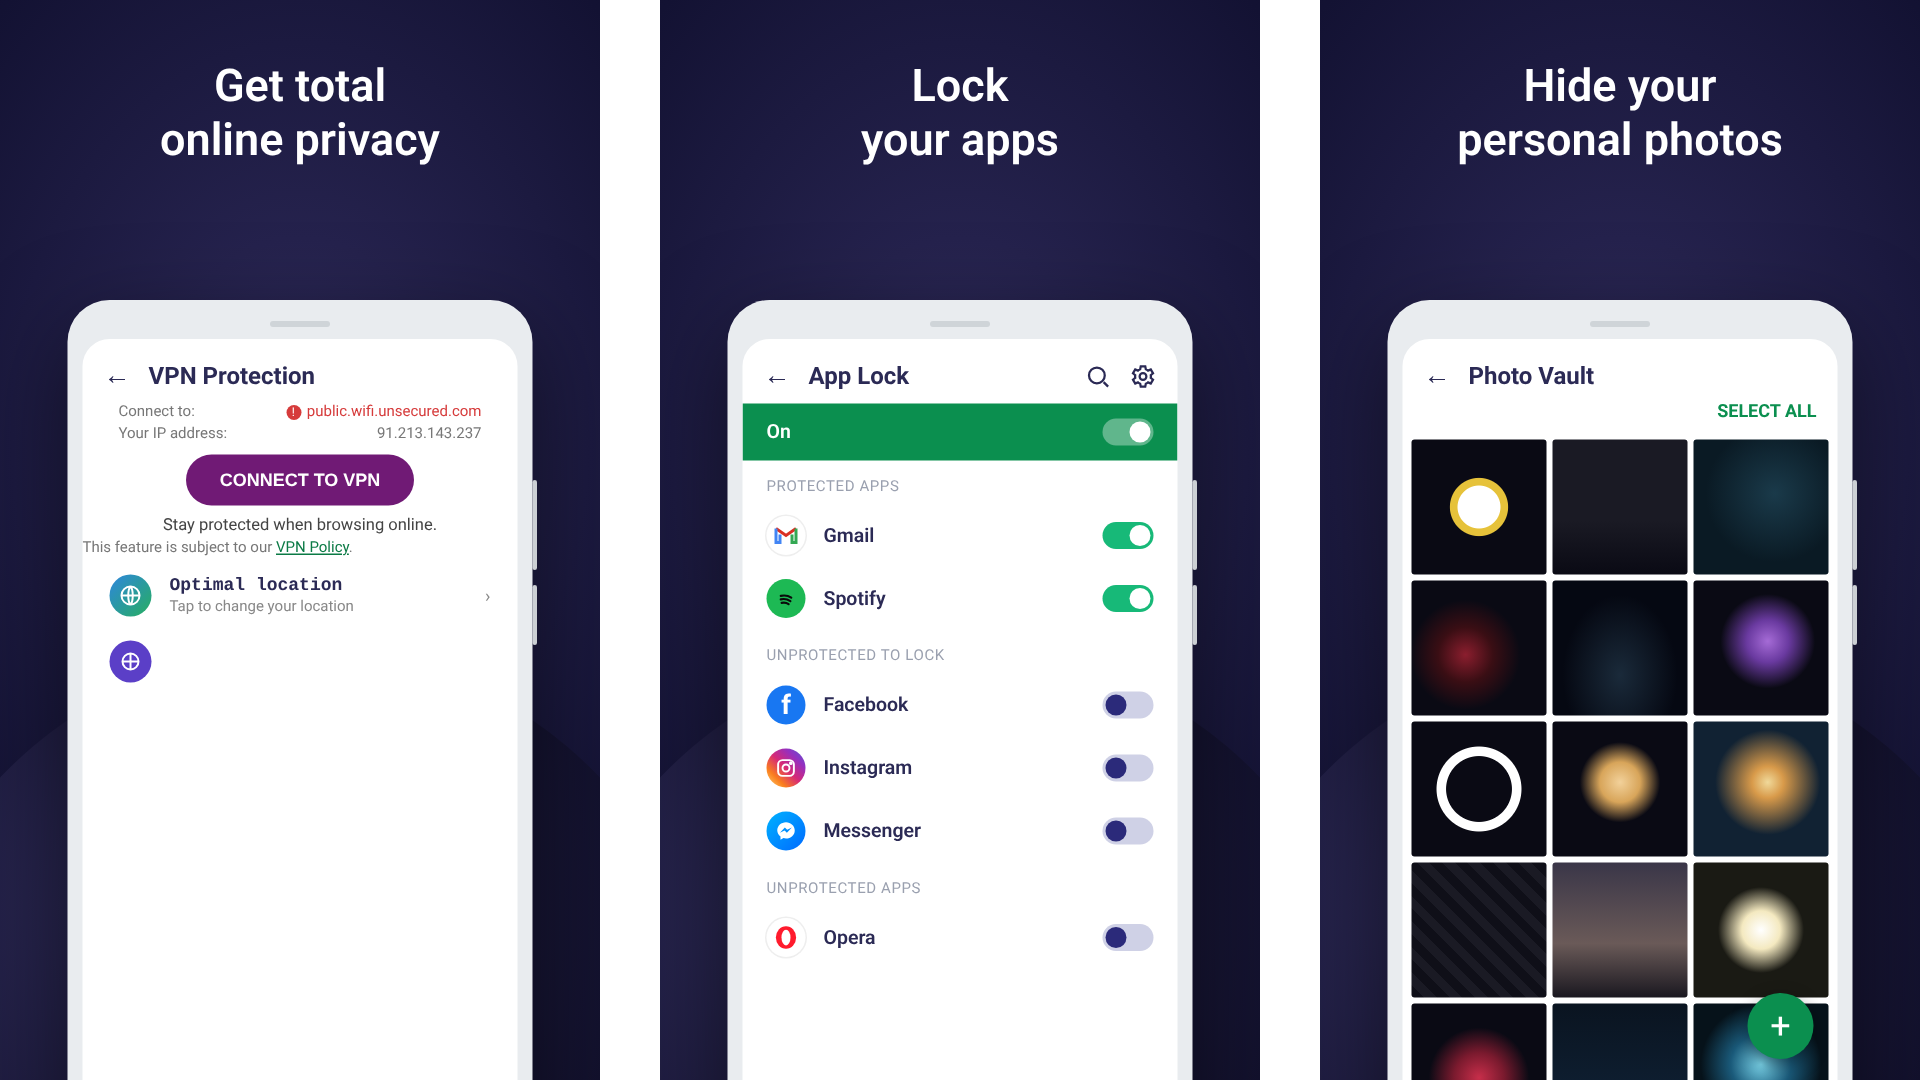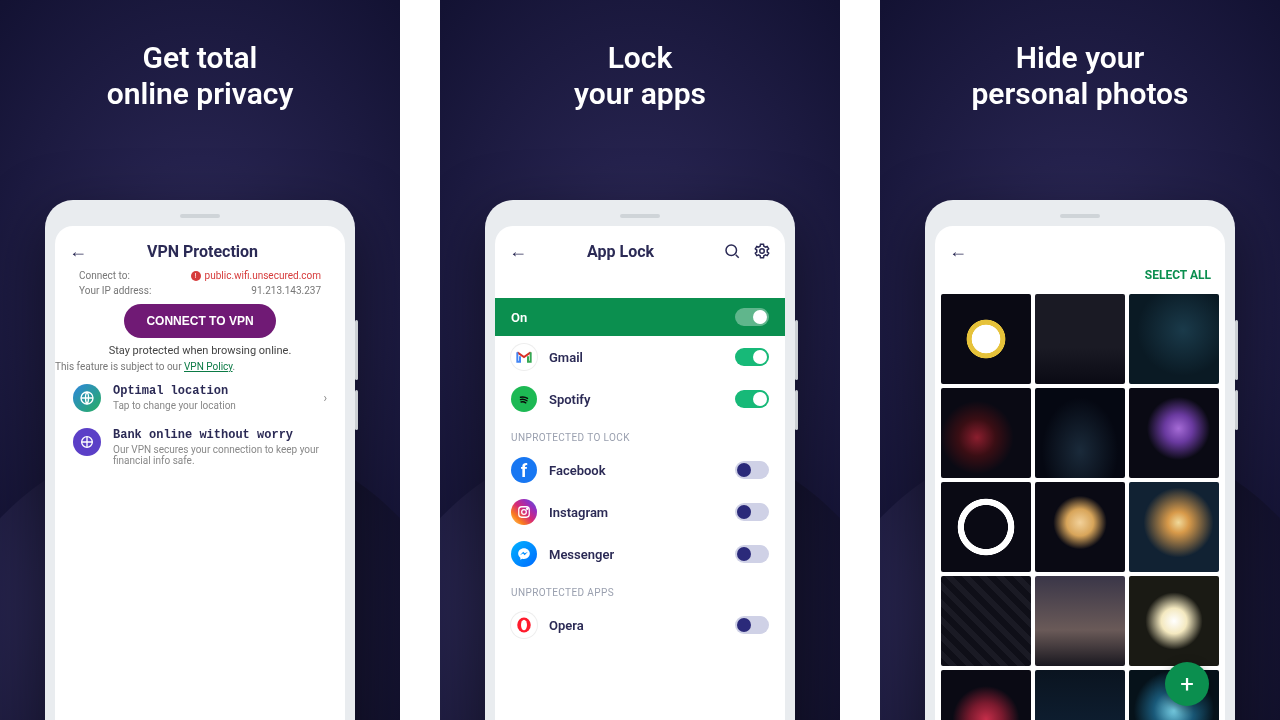--- a/index.html
+++ b/index.html
@@ -34,21 +34,21 @@
   .phone .speaker { width: 40px; height: 4px; background: #cfd4d8; border-radius: 2px; margin: 4px auto 8px; }
   .phone .sidebtn { position: absolute; right: -3px; width: 3px; background: #ccd0d4; border-radius: 2px; }
   .phone .sidebtn.a { top: 120px; height: 60px; }
   .phone .sidebtn.b { top: 190px; height: 40px; }
   .screen {
     background: #fff; width: 100%; height: 100%; border-radius: 18px 18px 0 0;
     overflow: hidden; font-size: 12px; color: #2b2a55;
   }
   .topbar { display: flex; align-items: center; padding: 14px 14px 8px; gap: 12px; }
   .back { font-size: 18px; color: #2b2a55; cursor: pointer; }
-  .title { font-weight: 700; font-size: 16px; flex: 1; color: #2b2a55; margin-left: 48px; }
+  .title { font-weight: 700; font-size: 16px; flex: 1; color: #2b2a55; }
   .tb-icon { width: 18px; height: 18px; color: #2b2a55; cursor: pointer; }
 
   
   .meta { padding: 0 24px; font-size: 10px; color: #777; }
   .meta-row { display: flex; justify-content: space-between; margin-bottom: 4px; }
   .warn { color: #d63b3b; display: inline-flex; align-items: center; gap: 4px; }
   .warn-dot { width: 10px; height: 10px; background: #d63b3b; border-radius: 50%; display: inline-flex; align-items: center; justify-content: center; color:#fff; font-size: 8px; }
   .vpn-circle {
     width: 150px; height: 150px; margin: 20px auto 10px; position: relative;
     display: flex; align-items: center; justify-content: center; flex-direction: column;
@@ -68,21 +68,21 @@
   .policy-link { color: #0b7a45; text-decoration: underline; cursor: pointer; }
   .feat { display: flex; align-items: flex-start; gap: 12px; padding: 12px 18px 4px; }
   .feat .ico { width: 28px; height: 28px; border-radius: 50%; display:flex; align-items:center; justify-content:center; flex-shrink:0; }
   .feat .t { font-weight: 700; font-size: 12px; color: #2b2a55; font-family: Liberation Mono, monospace; }
   .feat .s { font-size: 10px; color: #888; margin-top: 2px; }
   .chev { align-self: center; color: #888; }
 
   
   .onbar {
     background: #0b8f4f; color: #fff; display: flex; align-items: center;
-    justify-content: space-between; padding: 10px 16px; font-weight: 600; font-size: 13px; margin-top: 28px;
+    justify-content: space-between; padding: 10px 16px; font-weight: 600; font-size: 13px;
   }
   .switch {
     width: 34px; height: 18px; border-radius: 10px; position: relative; cursor: pointer;
   }
   .switch::after {
     content: ""; position: absolute; width: 14px; height: 14px; border-radius: 50%;
     top: 2px; background: #fff;
   }
   .sw-on { background: #17b978; } .sw-on::after { right: 2px; }
   .sw-white { background: rgba(255,255,255,.35); } .sw-white::after { right: 2px; background:#fff; }
@@ -149,24 +149,20 @@
           <div class="s">Tap to change your location</div>
         </div>
         <span class="chev">›</span>
       </div>
       <div class="feat">
         <div class="ico" style="background:#5b3fc7;">
           <svg width="16" height="16" viewBox="0 0 24 24" fill="none" stroke="#fff" stroke-width="2">
               <circle cx="12" cy="12" r="8"></circle>
               <path d="M4 12h16M12 4v16"></path>
             </svg>
-        </div>
-        <div style="flex:1">
-          <div class="t">Bank online without worry</div>
-          <div class="s">Our VPN secures your connection to keep your financial info safe.</div>
         </div>
       </div>
     </div>
   </div>
 </div>
 
 <div class="panel">
   <div class="heading">Lock
 your apps</div>
   <div class="phone">
@@ -183,20 +179,21 @@
           </svg>
         <svg class="tb-icon" viewBox="0 0 24 24" fill="none" stroke="currentColor" stroke-width="2">
             <circle cx="12" cy="12" r="3"></circle>
             <path d="M19 12a7 7 0 0 0-.1-1.2l2-1.6-2-3.4-2.4 1a7 7 0 0 0-2-1.2L14 3h-4l-.5 2.6a7 7 0 0 0-2 1.2l-2.4-1-2 3.4 2 1.6A7 7 0 0 0 5 12c0 .4 0 .8.1 1.2l-2 1.6 2 3.4 2.4-1c.6.5 1.3.9 2 1.2L10 21h4l.5-2.6c.7-.3 1.4-.7 2-1.2l2.4 1 2-3.4-2-1.6c.1-.4.1-.8.1-1.2Z"></path>
           </svg>
       </div>
       <div class="onbar">
         <span>On</span>
         <div class="switch sw-white"></div>
       </div>
+      <div class="section-label">PROTECTED APPS</div>
       <div class="app-row">
         <div class="app-ico" style="background:#fff;box-shadow:0 0 0 1px #eee">
           <svg width="16" height="12" viewBox="0 0 24 18">
               <path d="M2 2l10 7L22 2" fill="none" stroke="#d93025" stroke-width="3"></path>
               <path d="M2 2v14h4V8" fill="none" stroke="#4285f4" stroke-width="3"></path>
               <path d="M22 2v14h-4V8" fill="none" stroke="#34a853" stroke-width="3"></path>
             </svg>
         </div>
         <span class="app-name">Gmail</span>
         <div class="switch sw-on"></div>
@@ -254,20 +251,21 @@
 <div class="panel">
   <div class="heading">Hide your
 personal photos</div>
   <div class="phone">
     <div class="speaker"></div>
       <div class="sidebtn a"></div>
       <div class="sidebtn b"></div>
     <div class="screen" style="position:relative">
       <div class="vault-top">
         <span class="back">←</span>
+        <span class="title">Photo Vault</span>
       </div>
       <div style="text-align:right;padding:0 14px 6px">
         <span class="select-all">SELECT ALL</span>
       </div>
       <div class="grid">
         <div class="thumb" style="background:radial-gradient(circle at 50% 50%,#fff 0,#fff 22%,#e6c23a 23%,#e6c23a 30%,#0a0a14 31%)"></div>
         <div class="thumb" style="background:linear-gradient(#1a1a24 60%,#0a0a14)"></div>
         <div class="thumb" style="background:radial-gradient(circle at 60% 40%,#1a3a4a 0,#0a1a24 60%)"></div>
         <div class="thumb" style="background:radial-gradient(circle at 40% 55%,#8b1e2e 0,#3a0e14 25%,#0a0a14 50%)"></div>
         <div class="thumb" style="background:radial-gradient(ellipse at 50% 70%,#1a2a3a 0,#050812 60%)"></div>

